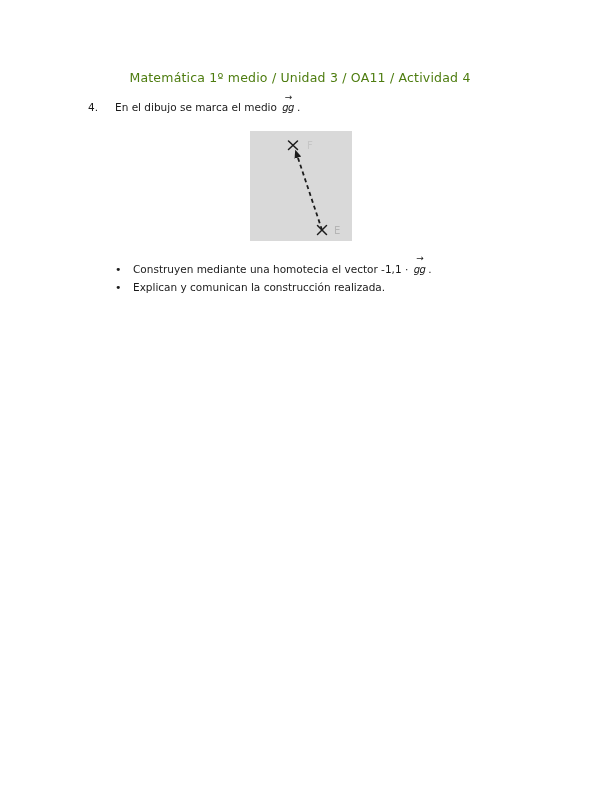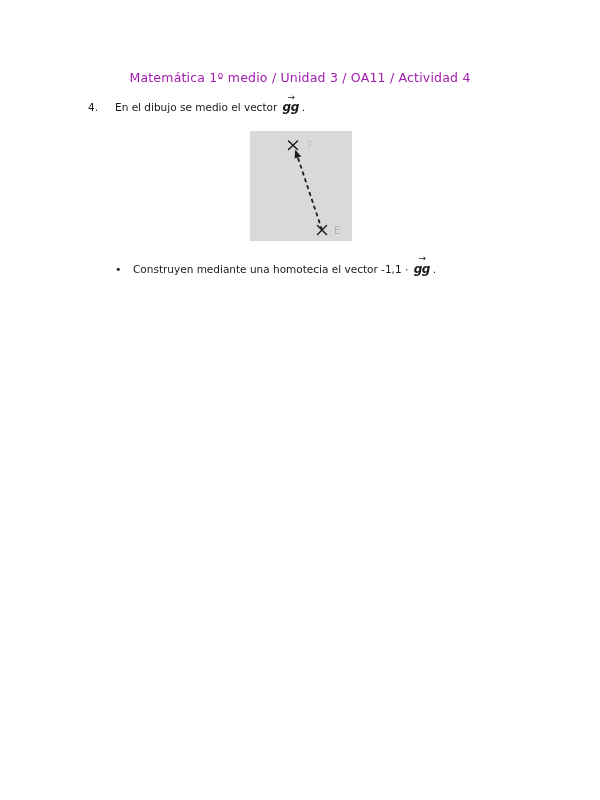--- a/index.html
+++ b/index.html
@@ -13,21 +13,21 @@
     overflow: hidden;
   }
   .title {
     position: absolute;
     top: 70px;
     left: 0;
     width: 600px;
     text-align: center;
     font-size: 12.5px;
     font-weight: normal;
-    color: #a21caf;
+    color: #4d7c0f;
     margin: 0;
     letter-spacing: 0.2px;
   }
   .question {
     position: absolute;
     top: 100px;
     left: 88px;
     right: 40px;
     font-size: 10.5px;
     line-height: 15px;
@@ -50,22 +50,22 @@
     top: -7.5px;
     left: 0;
     right: 0;
     font-size: 9px;
     line-height: 8px;
     text-align: center;
     font-style: normal;
     letter-spacing: -1px;
   }
   .vec-name {
-    font-size: 12px;
-    font-weight: bold;
+    font-size: 10px;
+    font-weight: normal;
     letter-spacing: -0.5px;
   }
   .figure {
     position: absolute;
     left: 250px;
     top: 131px;
     width: 102px;
     height: 110px;
     background: #d9d9d9;
   }
@@ -90,21 +90,21 @@
   }
 </style>
 </head>
 <body>
 
 <div class="page">
 
   <h1 class="title">Matemática 1º medio / Unidad 3 / OA11 / Actividad 4</h1>
 
   <div class="question">
-    <span class="q-num">4.</span><span>En el dibujo se medio el vector</span>
+    <span class="q-num">4.</span><span>En el dibujo se marca el medio</span>
     <span class="vec"><span class="vec-arrow">→</span><span class="vec-name">gg</span></span><span>.</span>
   </div>
 
   <div class="figure">
     <svg viewBox="0 0 102 110" xmlns="http://www.w3.org/2000/svg">
       <defs>
         <marker id="arrowhead" markerUnits="userSpaceOnUse" markerWidth="9" markerHeight="8" refX="6" refY="3.5" orient="auto">
           <path d="M0,0 L8.5,3.5 L0,7 Z" fill="#1c1c1c"></path>
         </marker>
       </defs>
@@ -123,15 +123,18 @@
       <text class="fig-label" x="57" y="18" fill="#c6c6c6">F</text>
       <text class="fig-label" x="84" y="103" fill="#b5b5b5">E</text>
     </svg>
   </div>
 
   <div class="bullets">
     <div class="bullet-row">
       <span class="bullet-marker">•</span><span>Construyen mediante una homotecia el vector -1,1 ·</span>
       <span class="vec"><span class="vec-arrow">→</span><span class="vec-name">gg</span></span><span>.</span>
     </div>
+    <div class="bullet-row">
+      <span class="bullet-marker">•</span><span>Explican y comunican la construcción realizada.</span>
+    </div>
   </div>
 
 </div>
 
 </body></html>

